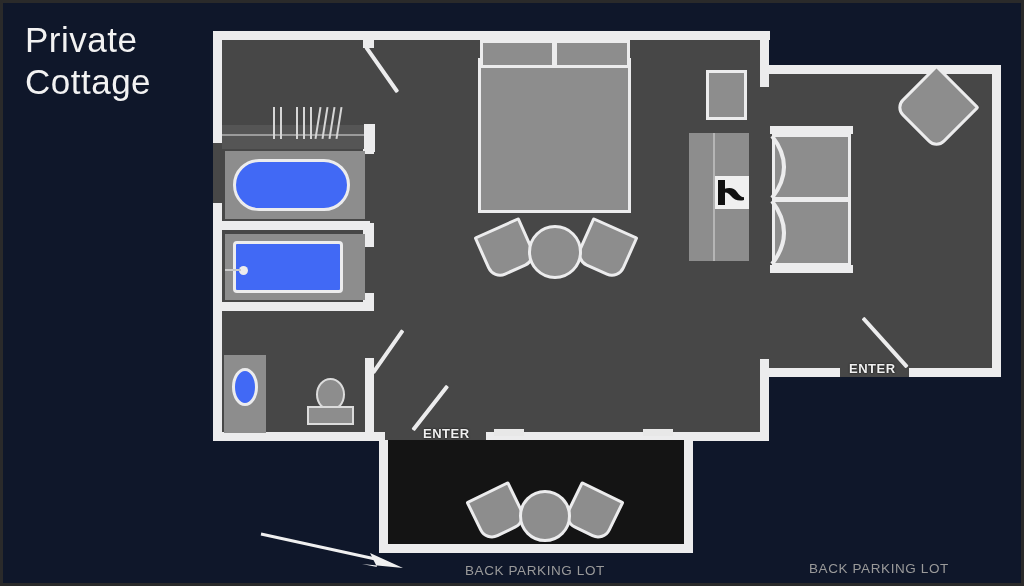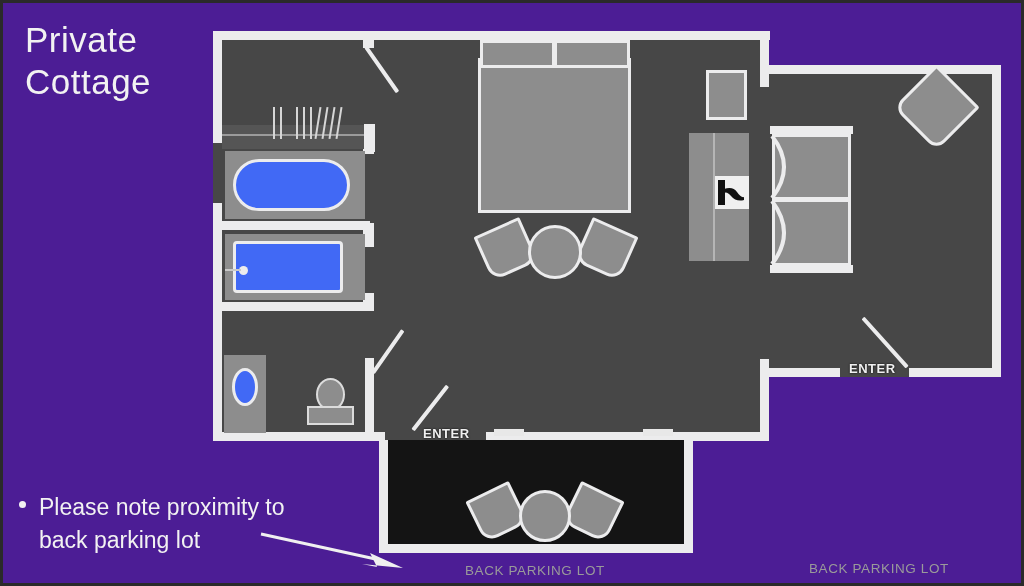--- a/index.html
+++ b/index.html
@@ -4,21 +4,21 @@
 <style>
   html, body {
     margin: 0;
     padding: 0;
     background: #000;
   }
   #slide {
     position: relative;
     width: 1024px;
     height: 586px;
-    background: #4c1d95;
+    background: #0f172a;
     border: 3px solid #2a2a2a;
     box-sizing: border-box;
     overflow: hidden;
     font-family: "Liberation Sans", sans-serif;
   }
 
   
   #title {
     position: absolute;
     left: 22px;
@@ -156,25 +156,20 @@
   }
 </style>
 </head>
 <body>
 
 <div id="slide">
 
   <div id="title">Private
 Cottage</div>
 
-  <div id="note">
-    <span class="bullet-dot"></span>
-    <span class="note-text">Please note proximity to
-back parking lot</span>
-  </div>
 
   <svg id="note-arrow" viewBox="0 0 145 40">
     <line x1="3" y1="3" x2="122" y2="29" stroke="#f0f0f0" stroke-width="3"></line>
     <polygon points="145,37 112,22 119,36 104,33" fill="#f0f0f0"></polygon>
   </svg>
 
   <div class="floor" style="left:210px; top:28px; width:555px; height:410px;"></div>
 
   <div class="floor" style="left:755px; top:62px; width:243px; height:312px;"></div>
 

